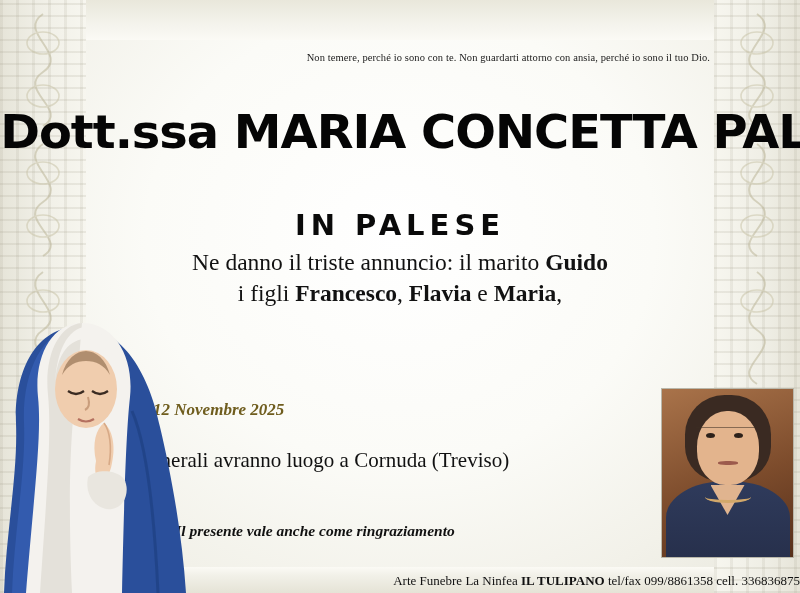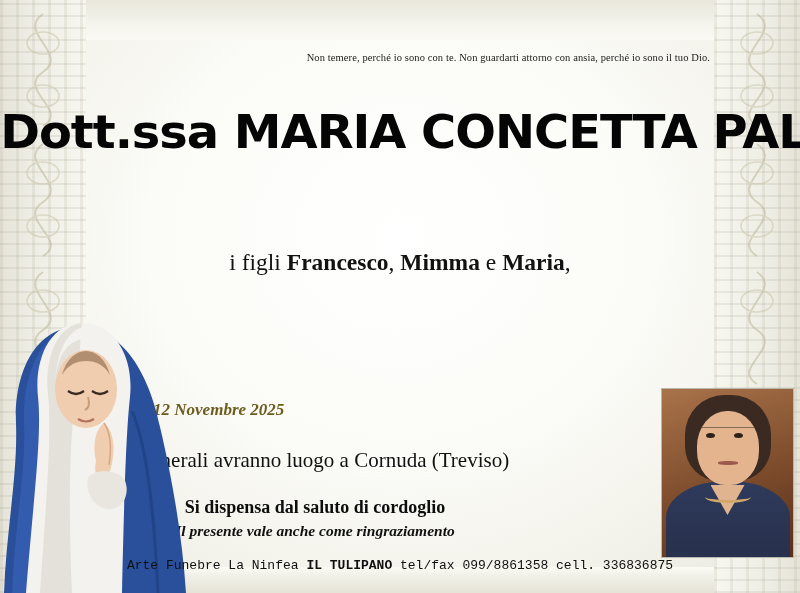--- a/index.html
+++ b/index.html
@@ -186,27 +186,27 @@
     text-align: center;
     font-size: 15.5px;
     font-weight: bold;
     font-style: italic;
     color: #111111;
     font-family: "Liberation Serif", serif;
   }
 
   .footer {
     position: absolute;
-    bottom: 20px;
+    bottom: 4px;
     left: 0;
     right: 0;
-    text-align: center;
+    text-align: right;
     font-size: 13px;
     color: #111111;
-    font-family: Liberation Mono, monospace;
+    font-family: Liberation Serif, serif;
   }
   .footer b { font-weight: bold; }
 
   
   .photo {
     position: absolute;
     right: 6px;
     top: 388px;
     width: 131px;
     height: 168px;
@@ -336,30 +336,31 @@
     </svg>
   </div>
 
   <div class="content">
 
     <div class="scripture">Non temere, perché io sono con te. Non guardarti attorno con ansia, perché io sono il tuo Dio.</div>
 
 
     <div class="name-main">Dott.ssa MARIA CONCETTA PALMISANO</div>
 
+    <div class="name-sub">IN PALESE</div>
 
     <div class="family">
-      <div>i figli <b>Francesco</b>, <b>Mimma</b> e <b>Maria</b>,</div>
+      <div>Ne danno il triste annuncio: il marito <b>Guido</b></div>
+      <div>i figli <b>Francesco</b>, <b>Flavia</b> e <b>Maria</b>,</div>
     </div>
 
     <div class="place-date">Mottola 12 Novembre 2025</div>
 
     <div class="funeral">I funerali avranno luogo a Cornuda (Treviso)</div>
 
-    <div class="dispensa">Si dispensa dal saluto di cordoglio</div>
 
     <div class="ringraziamento">Il presente vale anche come ringraziamento</div>
 
   </div>
 
   <div class="photo">
     <div class="ph-bg"></div>
     <div class="ph-body"></div>
     <div class="ph-hair"></div>
     <div class="ph-face"></div>

